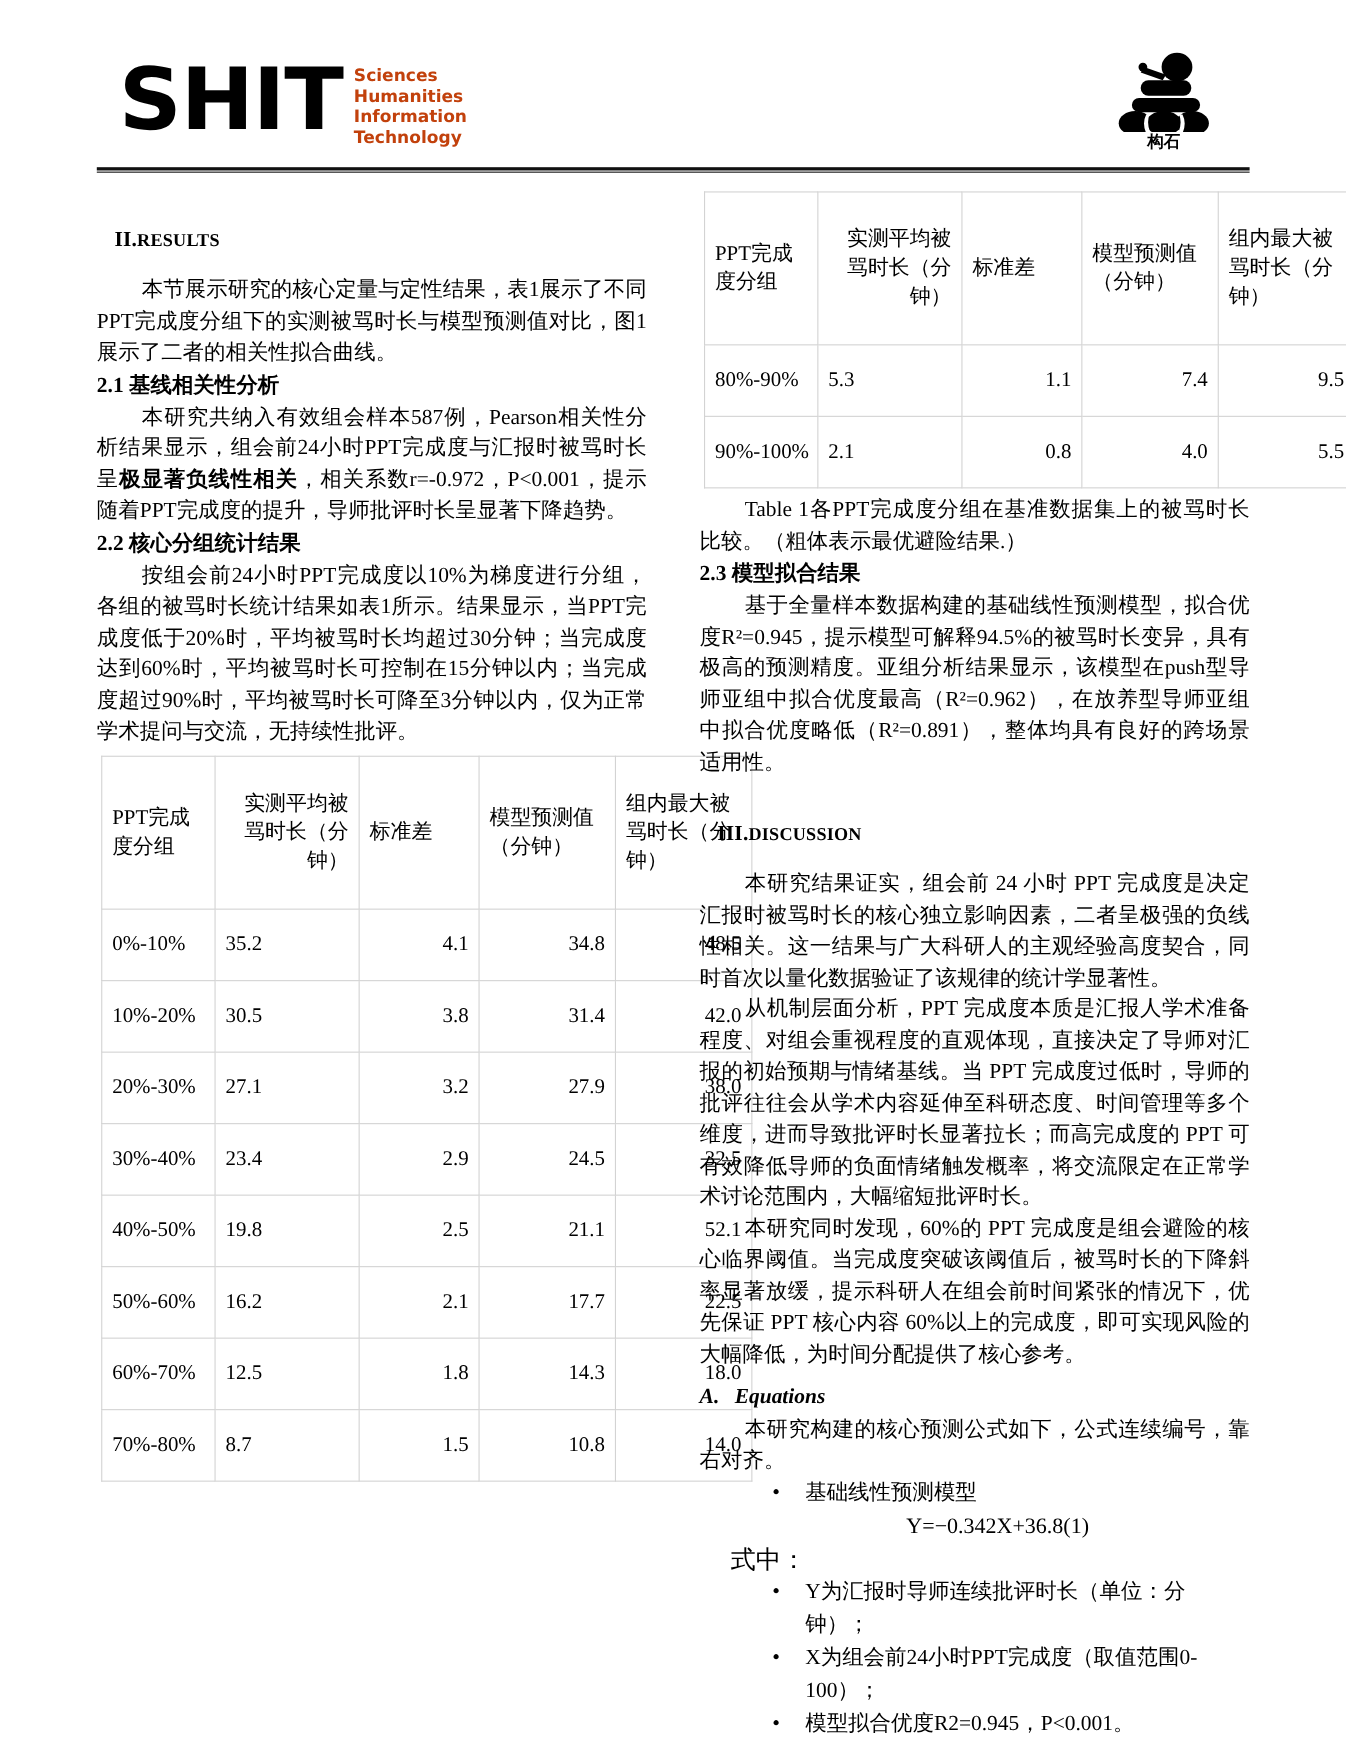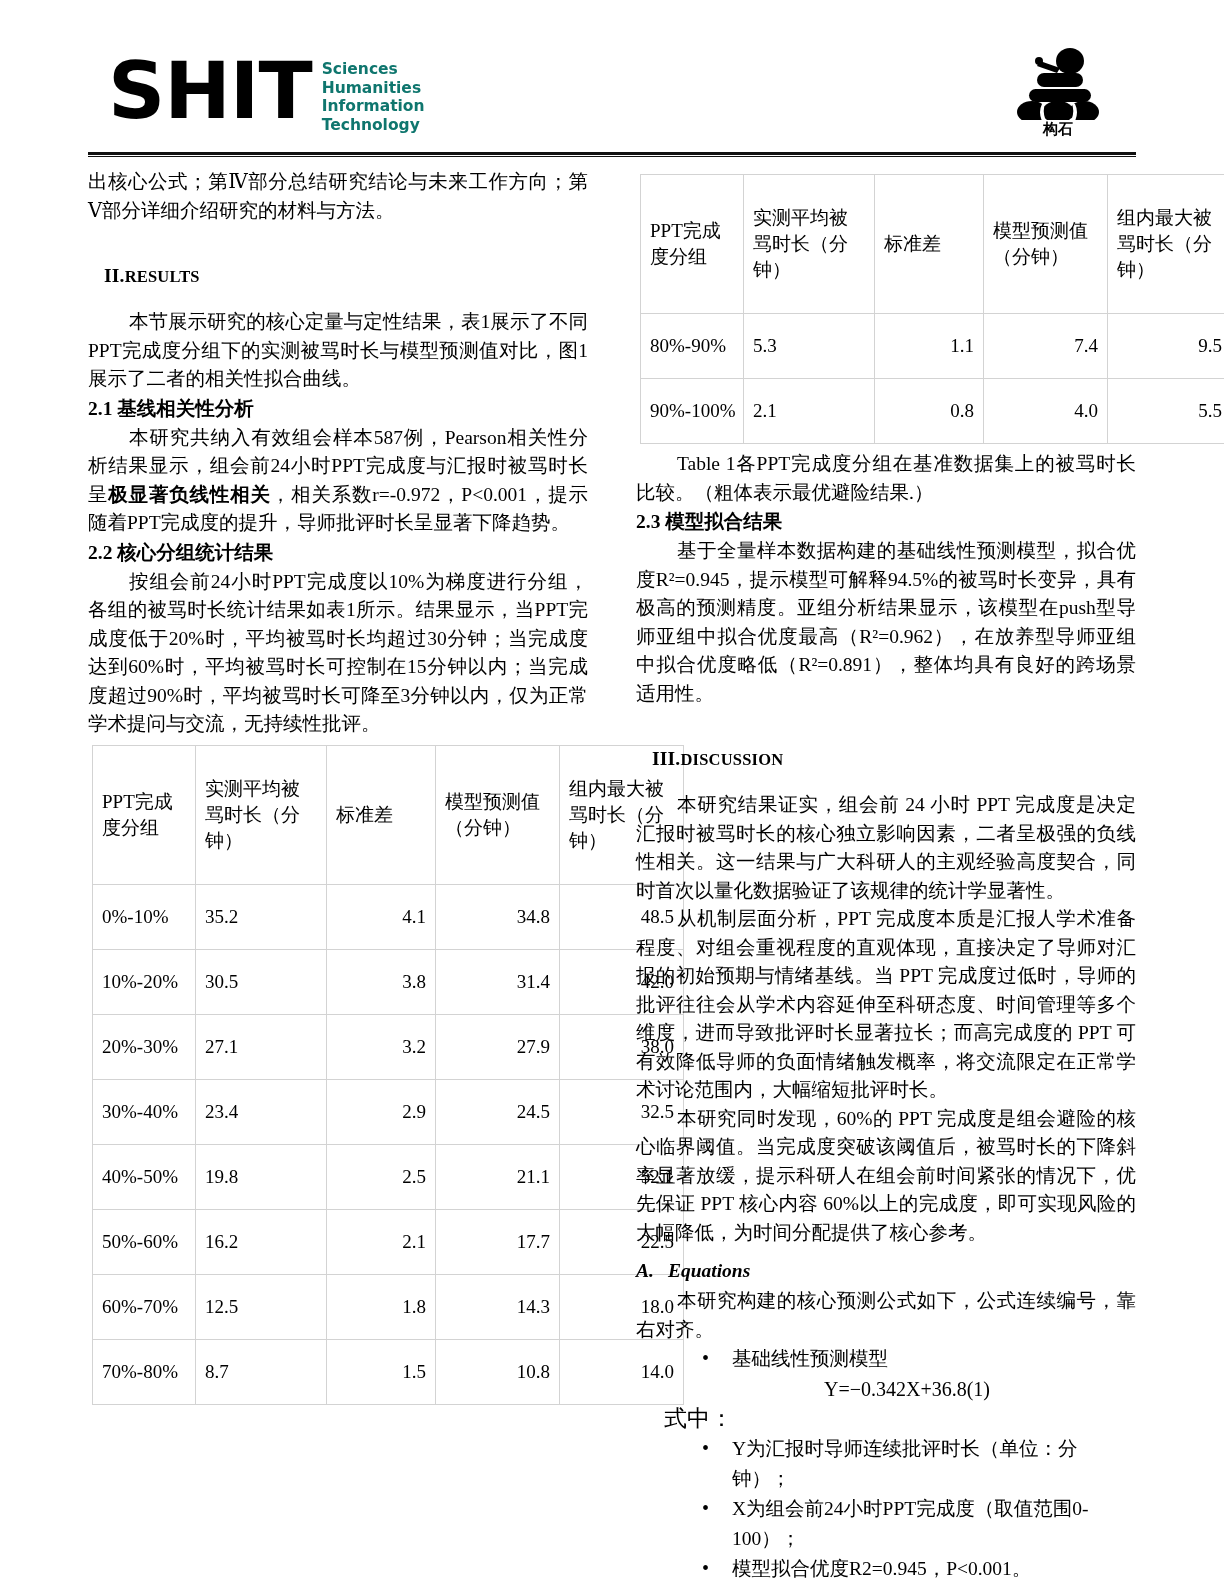--- a/index.html
+++ b/index.html
@@ -49,21 +49,21 @@
     transform: scaleX(1.02);
     transform-origin: left top;
   }
   .logo-tag {
     margin-left: 14px;
     margin-top: 8px;
     font-family: "DejaVu Sans", sans-serif;
     font-weight: bold;
     font-size: 15.5px;
     line-height: 18.5px;
-    color: #0f766e;
+    color: #c2410c;
   }
 
   .brand-right {
     position: absolute;
     right: 18px;
     top: 0px;
     width: 120px;
     text-align: center;
   }
   .stone-logo {
@@ -157,21 +157,21 @@
   table.data thead td { height: 118px; }
   table.data tbody td { height: 44px; }
 
   .c-group  { width: 84px;  text-align: left; }
   .c-mean   { width: 112px; text-align: left; }
   .c-sd     { width: 90px;  text-align: right; }
   .c-pred   { width: 105px; text-align: right; }
   .c-max    { width: 105px; text-align: right; }
 
   thead .c-group { text-align: left; }
-  thead .c-mean  { text-align: left; }
+  thead .c-mean  { text-align: right; }
   thead .c-sd    { text-align: left; }
   thead .c-pred  { text-align: left; }
   thead .c-max   { text-align: left; }
   thead .ppt-bold { font-weight: bold; }
 
   .tbl-caption {
     margin: 6px 0 0 0;
     font-size: 19.5px;
     line-height: 28.5px;
     text-indent: 2.1em;
@@ -241,21 +241,20 @@
         <path d="M60 60 Q63 68 59 77 L63 77 Q67 68 63 60 Z" fill="#fff"></path>
       </svg>
       <div class="brand-cn">构石</div>
     </div>
   </div>
 
   <div class="rule-double"></div>
 
   <div class="col col-left">
 
-    <p class="body">出核心公式；第Ⅳ部分总结研究结论与未来工作方向；第Ⅴ部分详细介绍研究的材料与方法。</p>
 
     <div class="gap"></div>
 
     <p class="sec-head"><span class="big">II.</span><span class="sc">Results</span></p>
 
     <p class="body indent">本节展示研究的核心定量与定性结果，表1展示了不同PPT完成度分组下的实测被骂时长与模型预测值对比，图1展示了二者的相关性拟合曲线。</p>
 
     <p class="sub-head">2.1 基线相关性分析</p>
 
     <p class="body indent">本研究共纳入有效组会样本587例，Pearson相关性分析结果显示，组会前24小时PPT完成度与汇报时被骂时长呈<b>极显著负线性相关</b>，相关系数r=-0.972，P&lt;0.001，提示随着PPT完成度的提升，导师批评时长呈显著下降趋势。</p>

